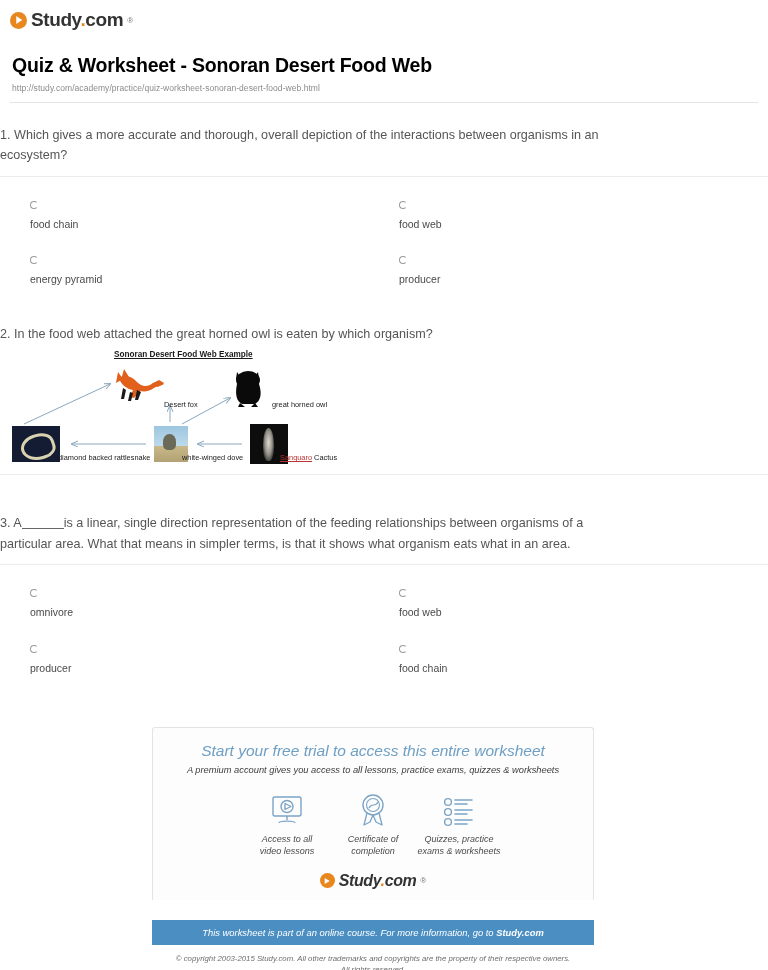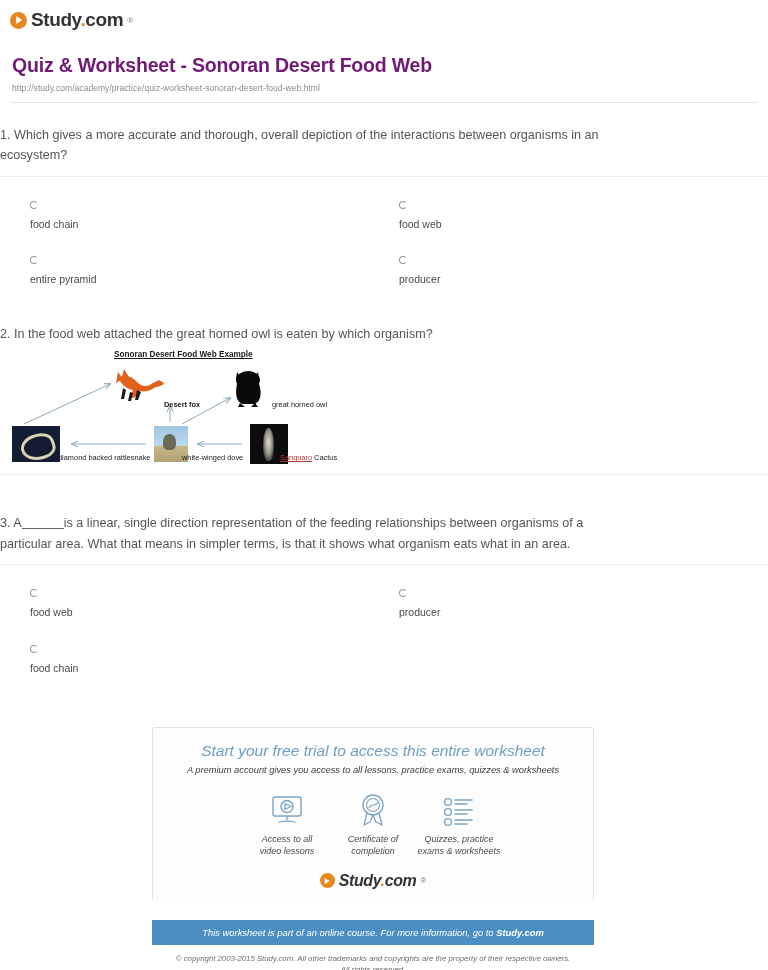--- a/index.html
+++ b/index.html
@@ -62,21 +62,21 @@
     color: #777;
     vertical-align: super;
   }
 
   .title-block {
     padding: 20px 12px 0 12px;
   }
   .doc-title {
     font-size: 19.5px;
     font-weight: bold;
-    color: #701a75;
+    color: #000000;
     margin: 0 0 6px 0;
     letter-spacing: -0.2px;
   }
   .doc-url {
     font-size: 8.5px;
     color: #8b8b8b;
     margin: 0 0 9px 0;
     letter-spacing: 0.05px;
   }
   .rule {
@@ -334,21 +334,21 @@
     <div class="option">
       <span class="radio"></span>
       <span class="option-label">food chain</span>
     </div>
     <div class="option">
       <span class="radio"></span>
       <span class="option-label">food web</span>
     </div>
     <div class="option">
       <span class="radio"></span>
-      <span class="option-label">entire pyramid</span>
+      <span class="option-label">energy pyramid</span>
     </div>
     <div class="option">
       <span class="radio"></span>
       <span class="option-label">producer</span>
     </div>
   </div>
 </div>
 
 <div class="question-block" style="padding-top:38px;">
   <p class="q-text" style="margin-bottom:2px;">
@@ -393,39 +393,43 @@
       <ellipse cx="20" cy="14" rx="12" ry="9" fill="#0a0a0a"></ellipse>
       <path d="M9 18 C7 27 8 35 14 38 L27 38 C33 35 34 27 31 18 Z" fill="#0a0a0a"></path>
       <path d="M12 37 L10 41 L17 41 Z" fill="#0a0a0a"></path>
       <path d="M27 37 L30 41 L23 41 Z" fill="#0a0a0a"></path>
     </svg>
 
     <div class="thumb thumb-snake"></div>
     <div class="thumb thumb-dove"></div>
     <div class="thumb thumb-cactus"></div>
 
-    <div class="fig-label" style="left:158px; top:52px;font-weight:bold;">Desert fox</div>
+    <div class="fig-label" style="left:158px; top:52px;">Desert fox</div>
     <div class="fig-label" style="left:266px; top:52px;">great horned owl</div>
     <div class="fig-label" style="left:52px; top:105px;">diamond backed rattlesnake</div>
     <div class="fig-label" style="left:176px; top:105px;">white-winged dove</div>
     <div class="fig-label" style="left:274px; top:105px;">
       <span class="redu">Sanguaro</span><span> Cactus</span>
     </div>
   </div>
 
   <hr class="q-rule">
 </div>
 
 <div class="question-block" style="padding-top:38px;">
   <p class="q-text">
     <span>3.</span>
     <span>A</span><span class="q-blank"></span><span>is a linear, single direction representation of the feeding relationships between organisms of a particular area. What that means in simpler terms, is that it shows what organism eats what in an area.</span>
   </p>
   <hr class="q-rule">
   <div class="options">
+    <div class="option">
+      <span class="radio"></span>
+      <span class="option-label">omnivore</span>
+    </div>
     <div class="option">
       <span class="radio"></span>
       <span class="option-label">food web</span>
     </div>
     <div class="option">
       <span class="radio"></span>
       <span class="option-label">producer</span>
     </div>
     <div class="option">
       <span class="radio"></span>

